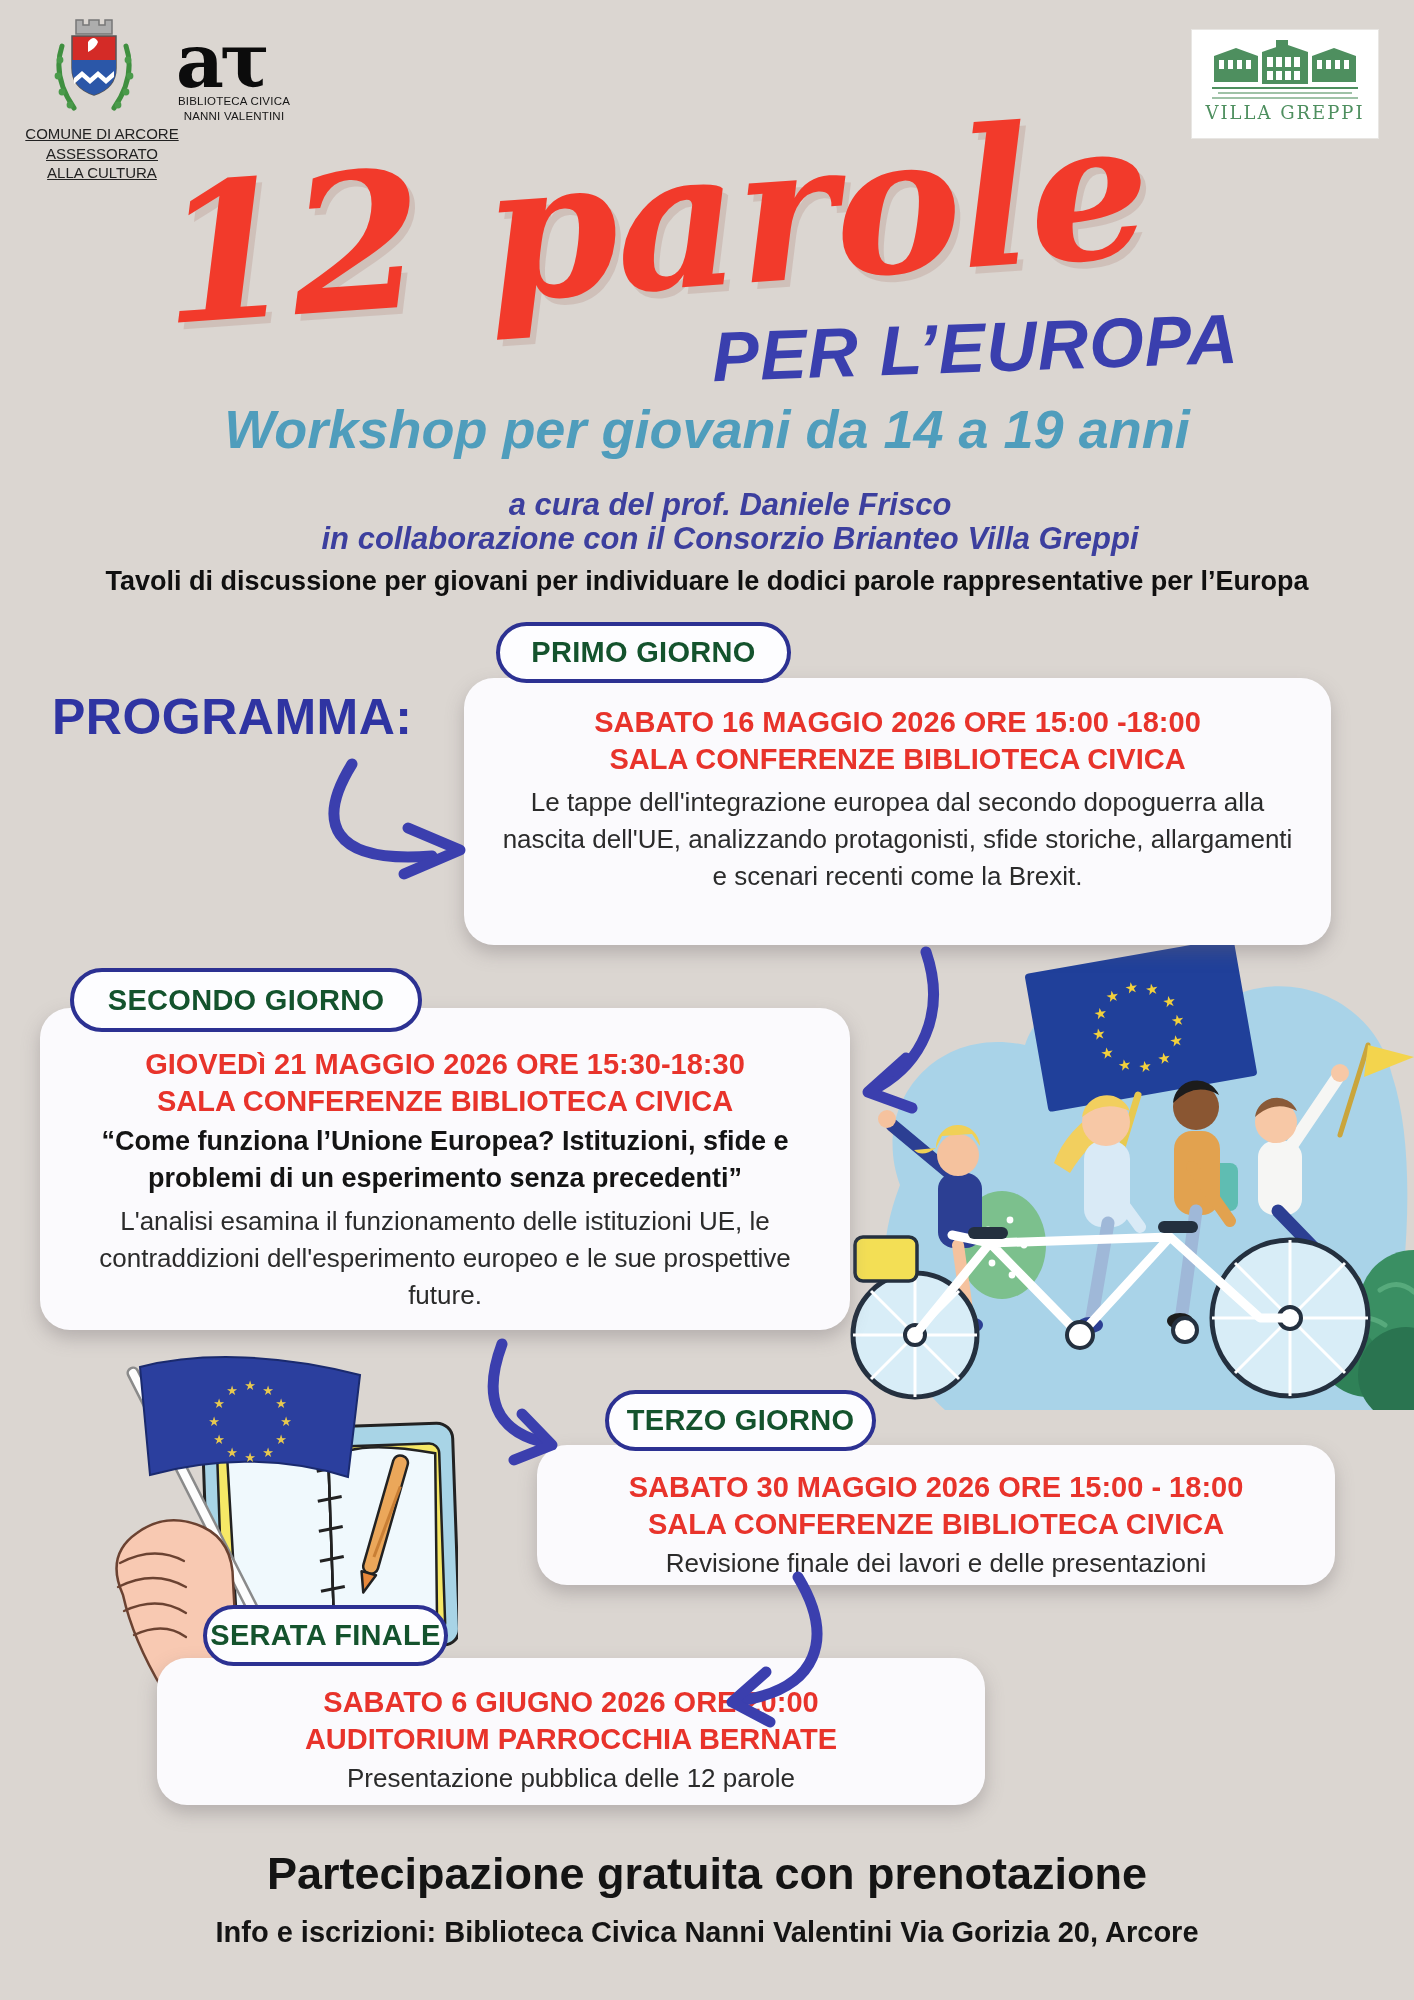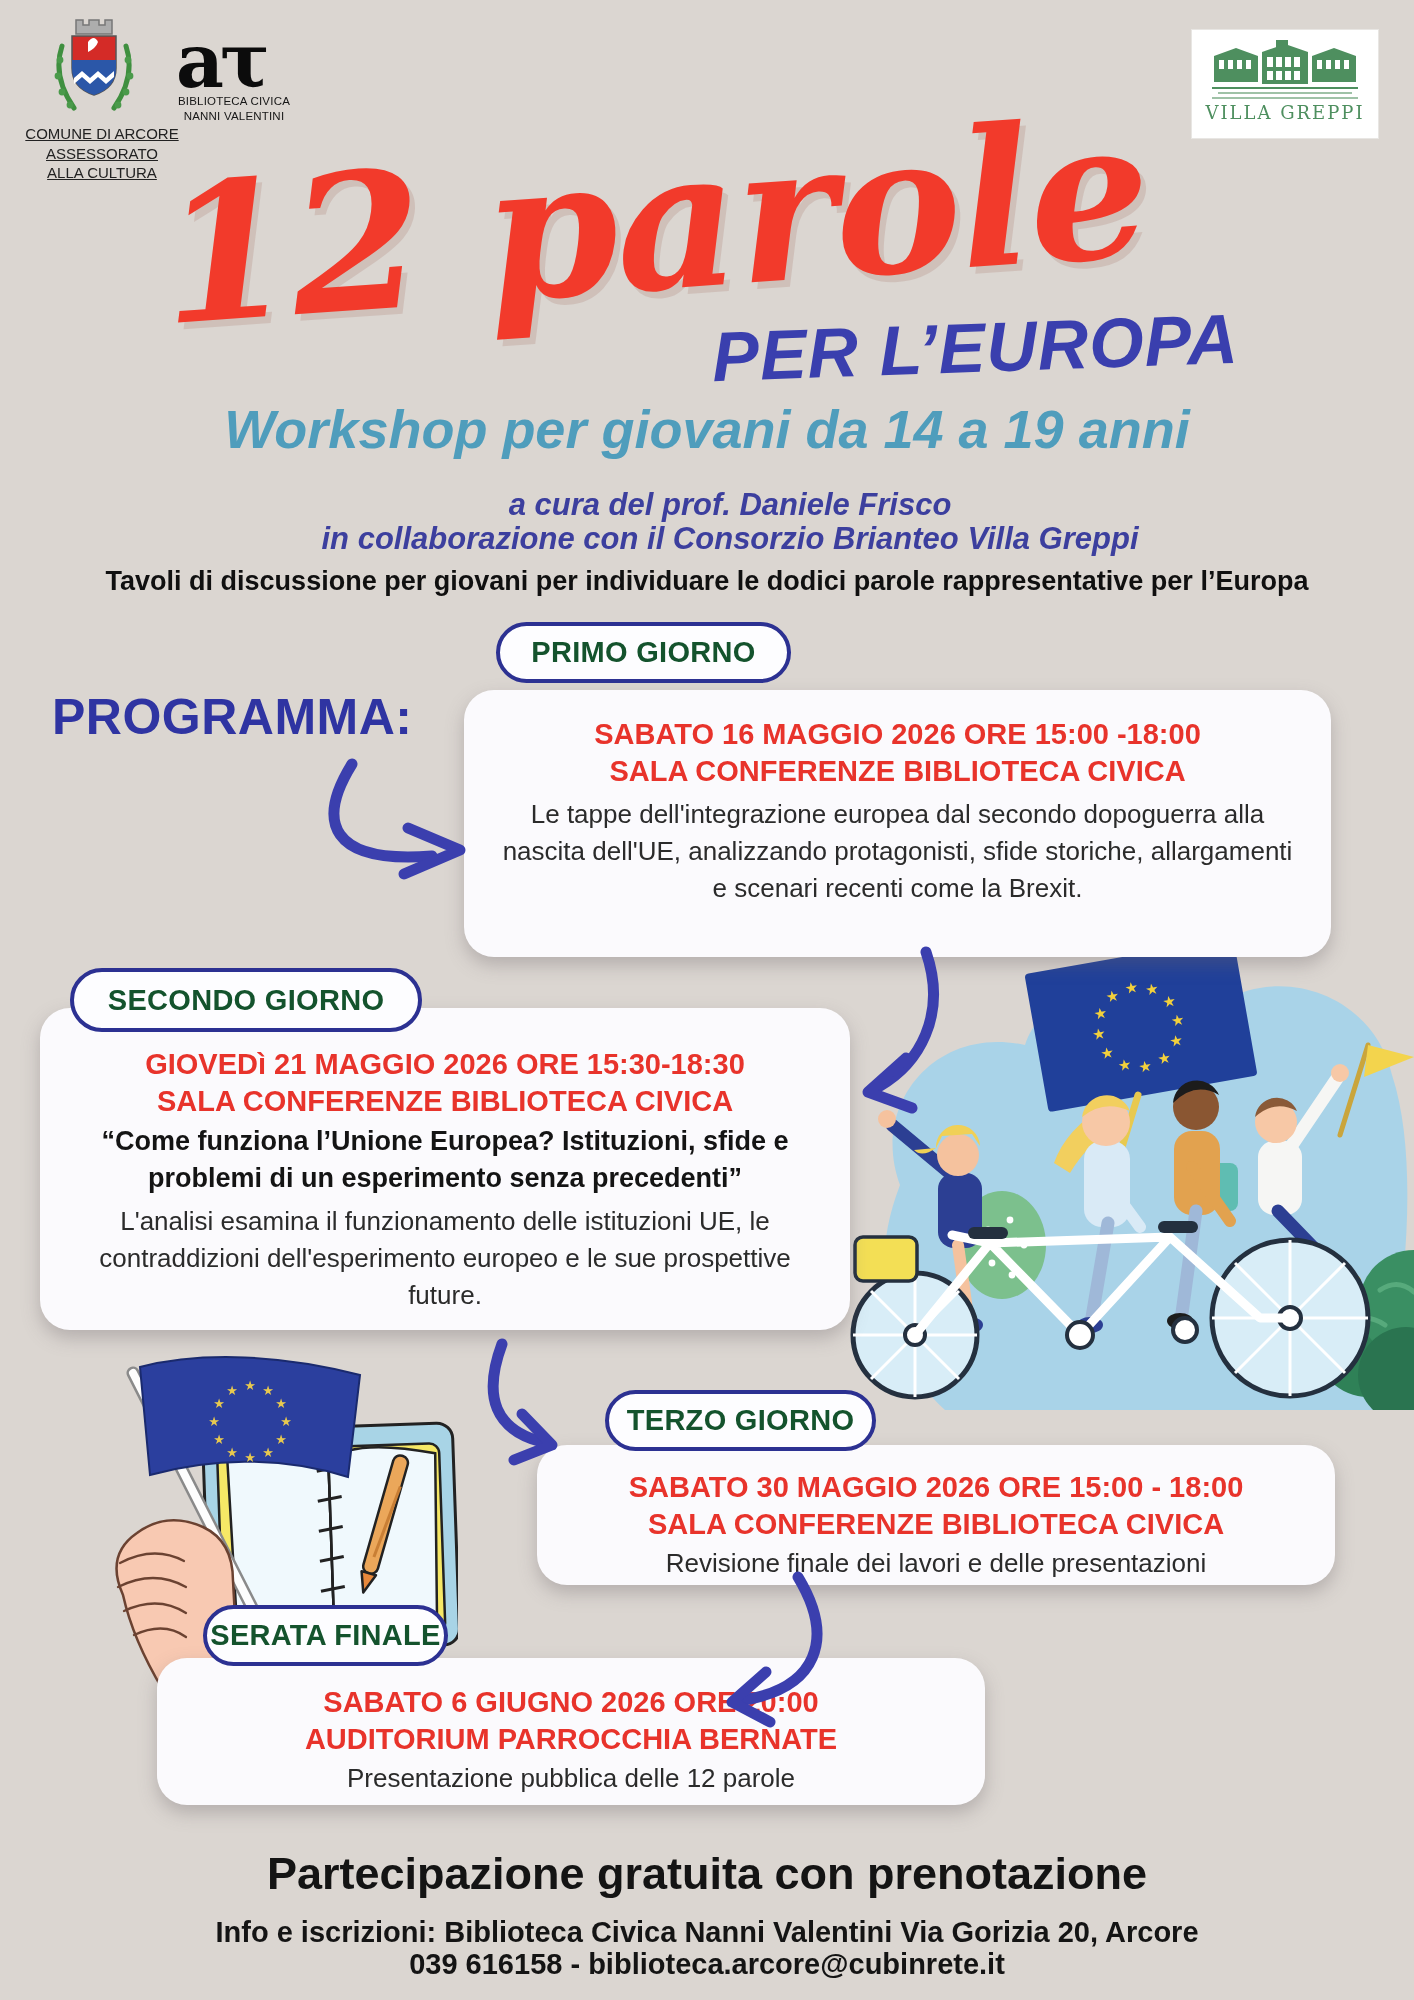--- a/index.html
+++ b/index.html
@@ -31,21 +31,21 @@
   
   .badge{position:absolute;background:#fdfdff;border:4px solid #2c3192;border-radius:40px;
     display:flex;align-items:center;justify-content:center;font-weight:800;font-size:29px;color:#14532d;
     letter-spacing:.3px;z-index:6;}
   .card{position:absolute;background:#fbfafd;border-radius:30px;text-align:center;z-index:5;
     box-shadow:0 8px 18px rgba(110,100,105,.35);}
   .card .line{line-height:37px;}
   .card .red{color:#e8332b;font-weight:800;font-size:29px;}
   .card .topic{color:#141414;font-weight:700;font-size:27px;margin-top:3px;}
   .card .body{color:#2b2b2b;font-weight:400;font-size:26px;margin-top:6px;}
-  #card-1{left:464px;top:678px;width:867px;height:267px;padding:26px 36px 0;box-sizing:border-box;margin-top:12px;}
+  #card-1{left:464px;top:678px;width:867px;height:267px;padding:26px 36px 0;box-sizing:border-box;}
   #badge-1{left:496px;top:622px;width:287px;height:53px;}
   #card-2{left:40px;top:1008px;width:810px;height:322px;padding:38px 30px 0;box-sizing:border-box;}
   #badge-2{left:70px;top:968px;width:344px;height:56px;}
   #card-3{left:537px;top:1445px;width:798px;height:140px;padding:24px 30px 0;box-sizing:border-box;}
   #badge-3{left:605px;top:1390px;width:263px;height:53px;}
   #card-4{left:157px;top:1658px;width:828px;height:147px;padding:26px 30px 0;box-sizing:border-box;}
   #badge-4{left:203px;top:1605px;width:237px;height:53px;}
   
   .foot-note{left:0;top:1848px;width:1414px;text-align:center;font-weight:800;font-size:45px;color:#141414;}
   .foot-info{left:0;top:1916px;width:1414px;text-align:center;font-weight:700;font-size:29px;color:#141414;}
@@ -327,15 +327,14 @@
       </g>
       <g>
         <path d="M798,1577 C836,1640 816,1688 744,1700"></path>
         <path d="M766,1672 L732,1702 L770,1722"></path>
       </g>
     </g>
   </svg>
 
   <div class="abs foot-note">Partecipazione gratuita con prenotazione</div>
   <div class="abs foot-info">Info e iscrizioni:  Biblioteca Civica Nanni Valentini Via Gorizia 20, Arcore</div>
-  <div class="abs foot-contacts">039 616158  -  biblioteca.arcore@cubinrete.it</div>
 
 </div>
 
 </body></html>

